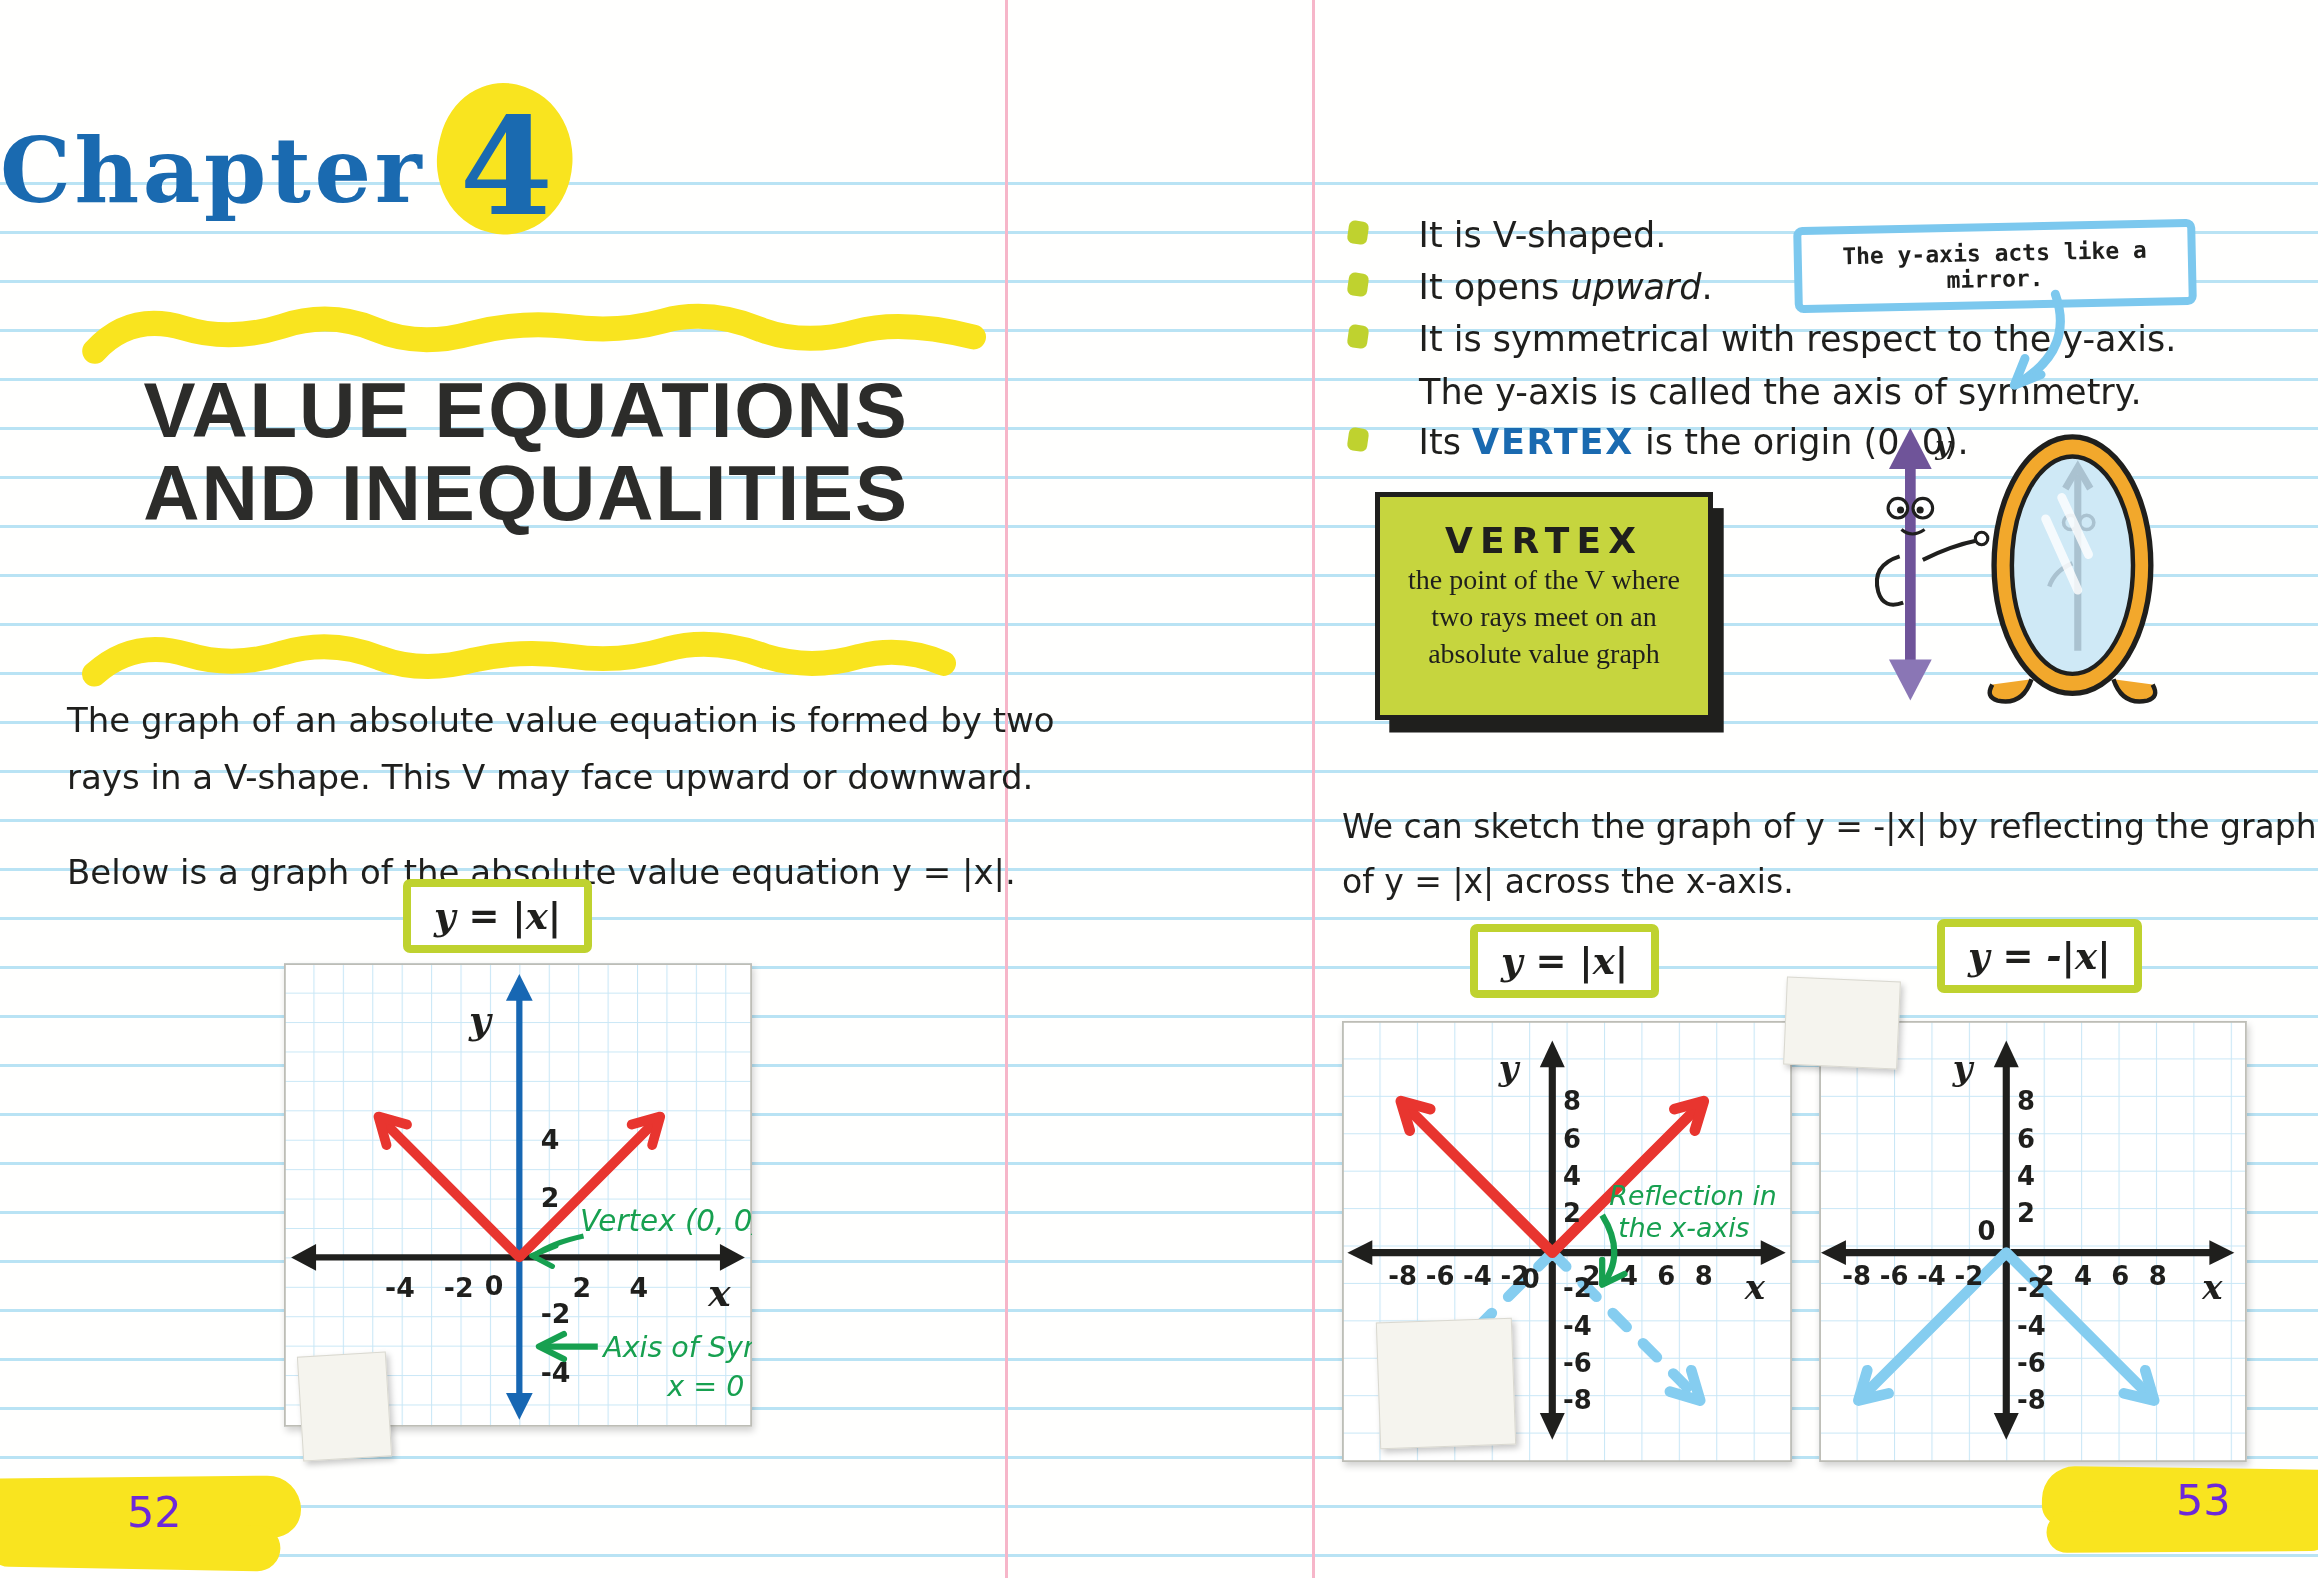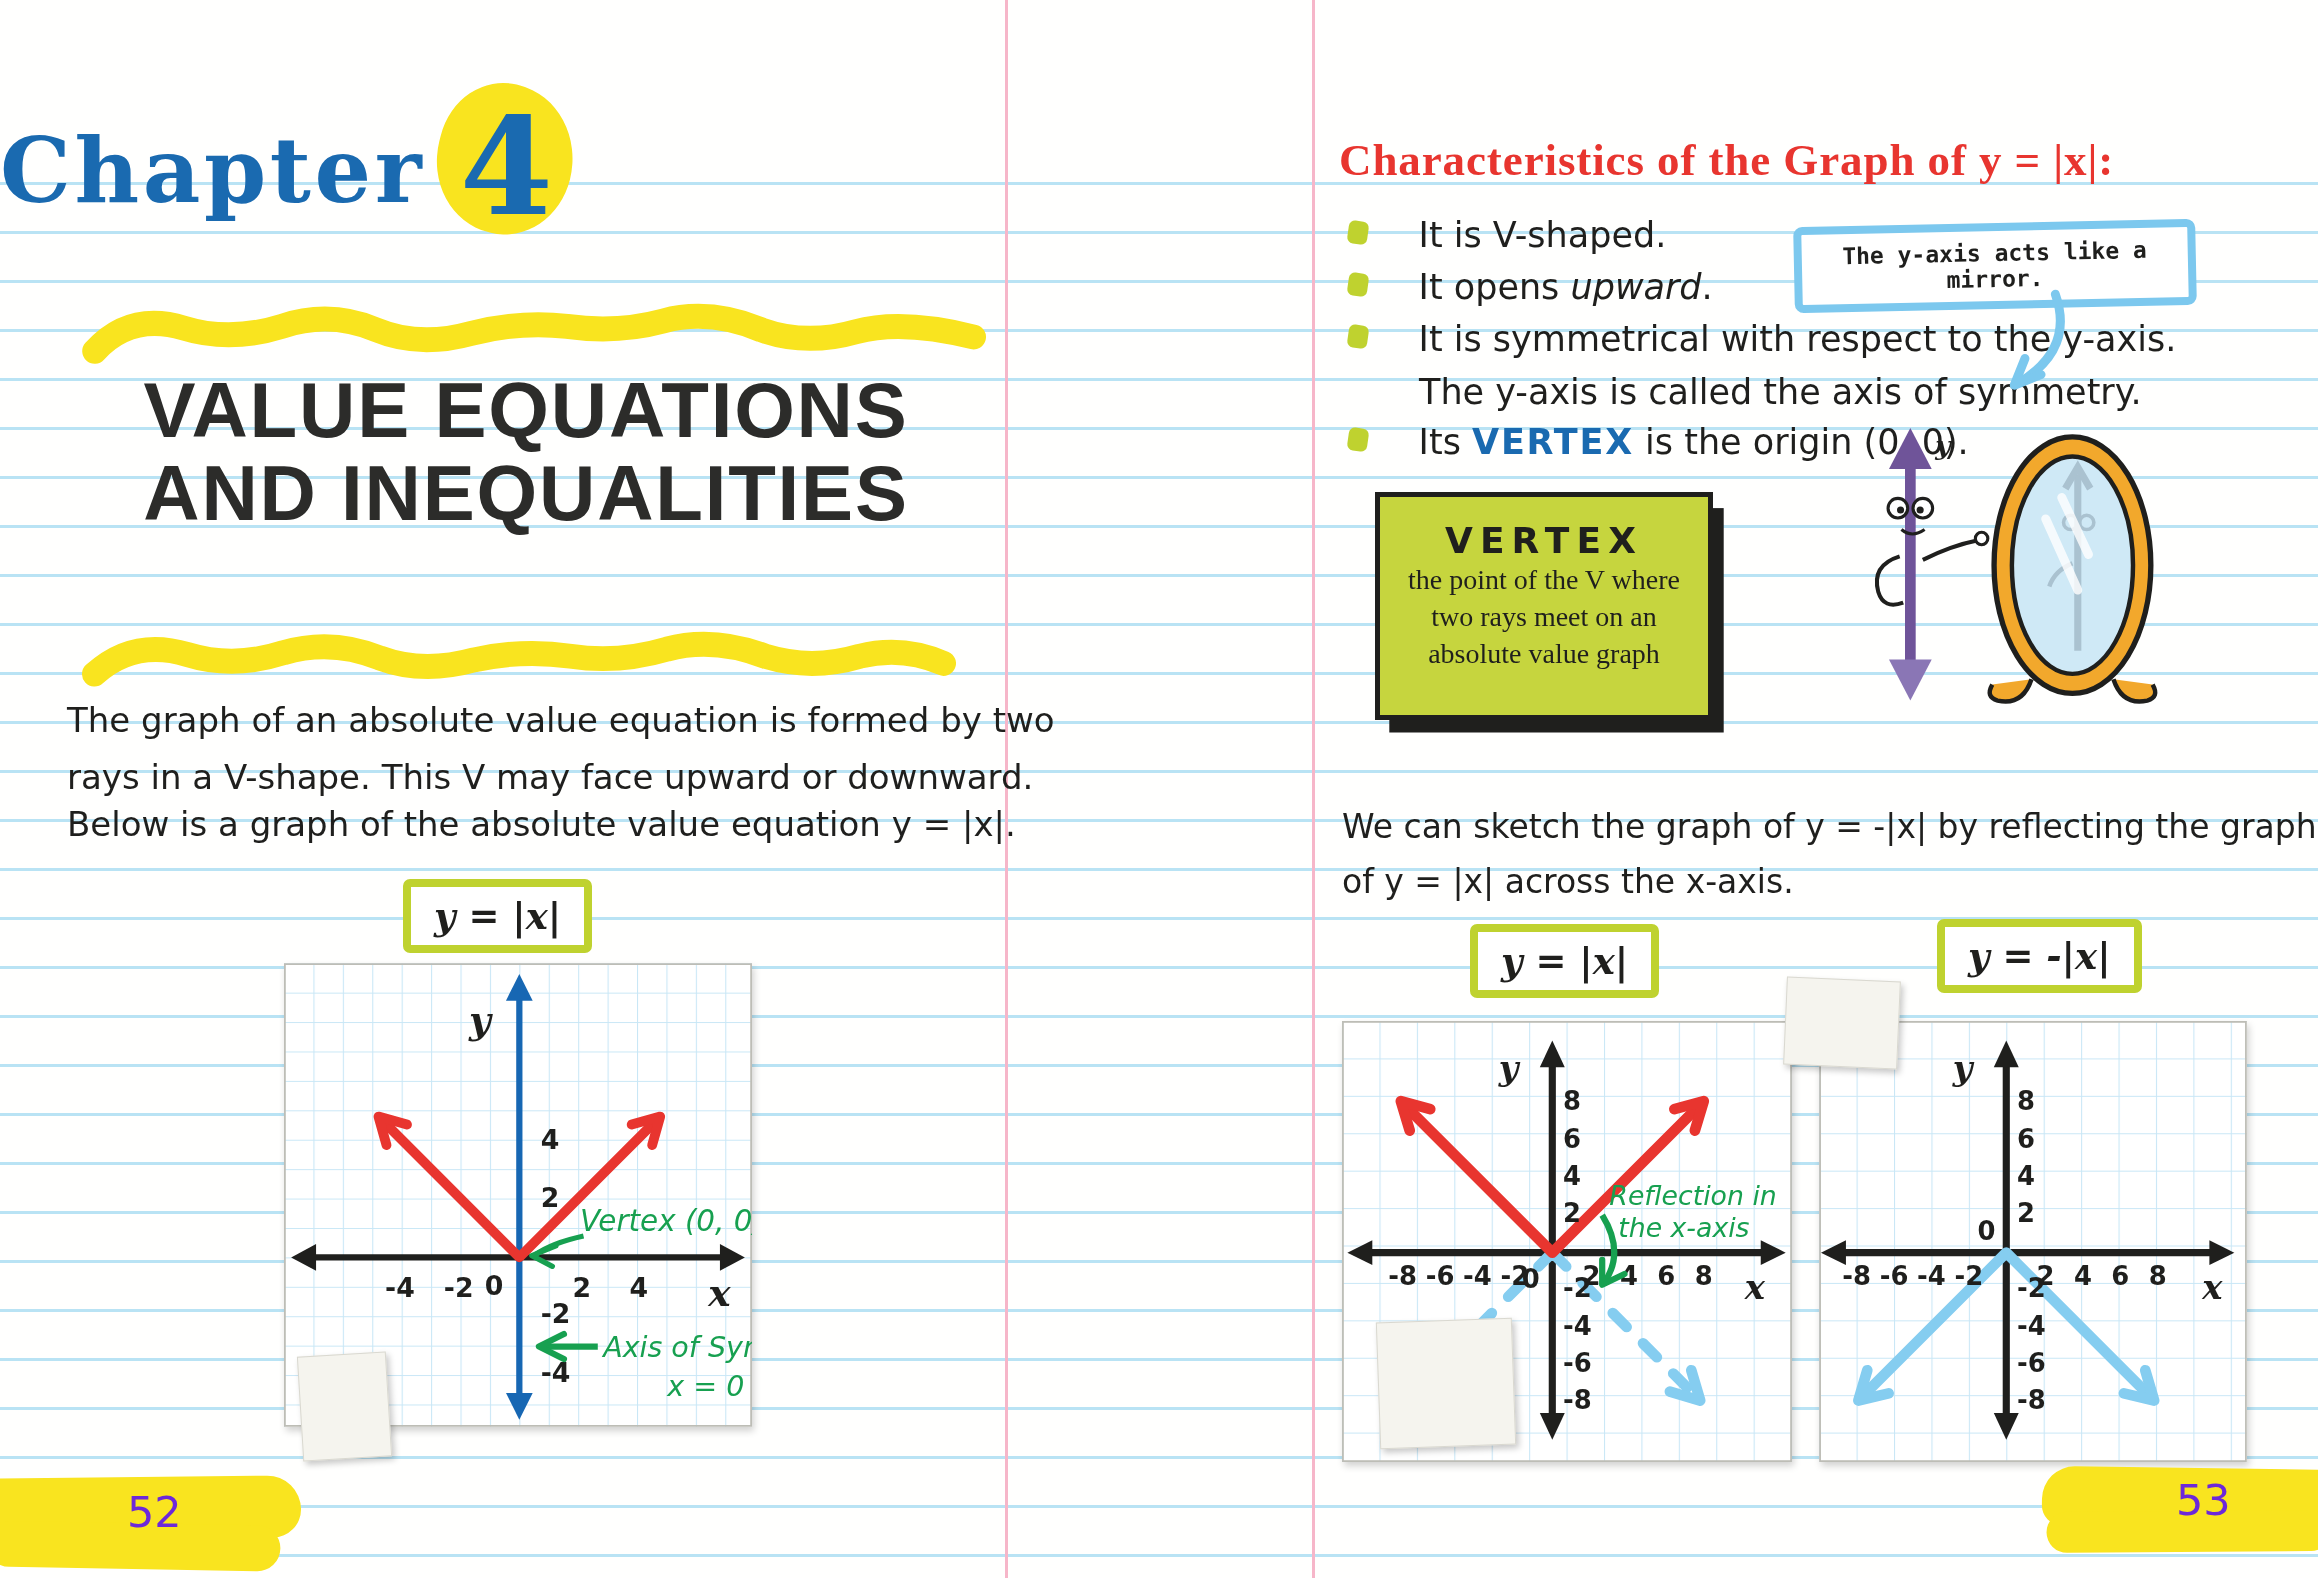--- a/index.html
+++ b/index.html
@@ -87,21 +87,21 @@
   </div>
 
   <svg class="squiggle" style="left:82px;top:624px;" width="874" height="77" viewBox="0 0 980 86">
     <path d="M14 56 Q58 16 118 34 Q170 50 226 32 Q280 16 334 38 Q382 56 440 40 Q494 28 548 36 Q602 44 656 28 Q708 14 766 36 Q818 52 872 36 Q920 24 966 44" fill="none" stroke="#f9e41f" stroke-width="28" stroke-linecap="round"></path>
   </svg>
 
   <div class="para" style="top:692px;">
     <div>The graph of an absolute value equation is formed by two</div>
     <div>rays in a V-shape. This V may face upward or downward.</div>
   </div>
-  <div class="para" style="top:796px;">Below is a graph of the absolute value equation y = |x|.</div>
+  <div class="para" style="top:844px;">Below is a graph of the absolute value equation y = |x|.</div>
 
   <div class="eqbox" style="left:403px;top:879px;">y = |x|</div>
 
   <svg class="panel" style="left:284px;top:963px;" width="468" height="464" viewBox="0 0 525 520">
     <defs>
       <pattern id="gridA" width="33" height="33" patternUnits="userSpaceOnUse">
         <path d="M33 0H0V33" fill="none" stroke="#c9e7f6" stroke-width="2.4"></path>
       </pattern>
     </defs>
     <rect width="525" height="520" fill="#ffffff"></rect>
@@ -150,21 +150,20 @@
     </g>
   </svg>
 
   <div class="scrap" style="left:300px;top:1354px;width:87px;height:103px;transform:rotate(-3.5deg);"></div>
 
   <div class="pageblob" style="left:-27px;top:1477px;width:328px;height:62px;border-radius:27px 54px 45px 54px;transform:rotate(-0.6deg);">
     <div class="blob2" style="left:12.5px;top:46px;width:294px;height:46px;border-radius:36px;transform:rotate(1.6deg);"></div>
   </div>
   <div class="pagenum" style="left:127px;top:1487px;">52</div>
 
-  <div class="red-heading">Characteristics of the Graph of y = |x|:</div>
 
   <div class="bullet" style="top:212px;">
     <span class="mark"></span>
     <span class="btxt">It is V-shaped.</span>
   </div>
 
   <div class="bullet" style="top:264px;">
     <span class="mark"></span>
     <span class="btxt"><span>It opens </span><span class="em-i">upward</span><span>.</span></span>
   </div>

